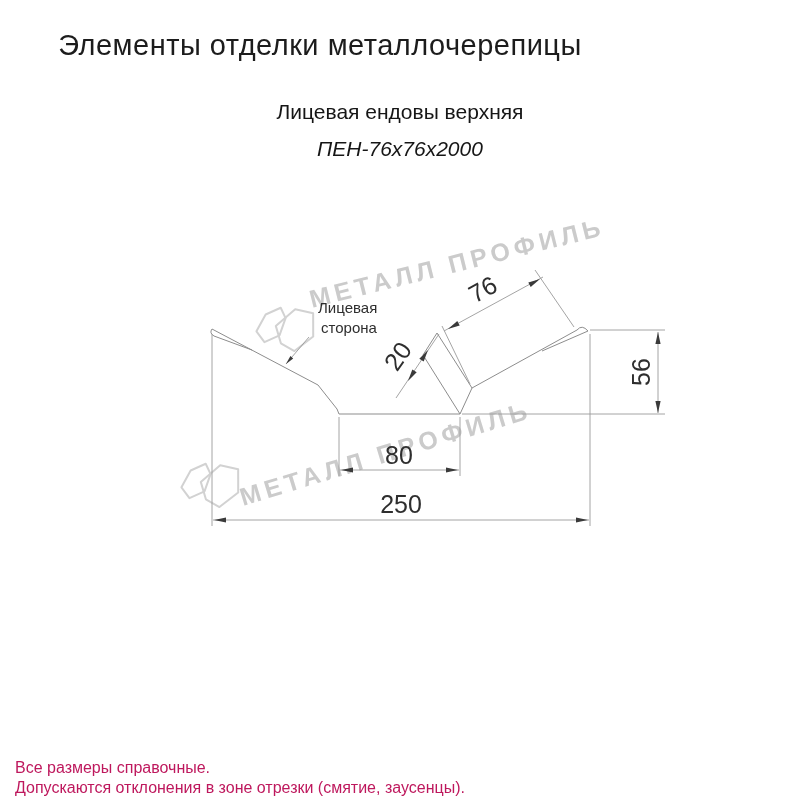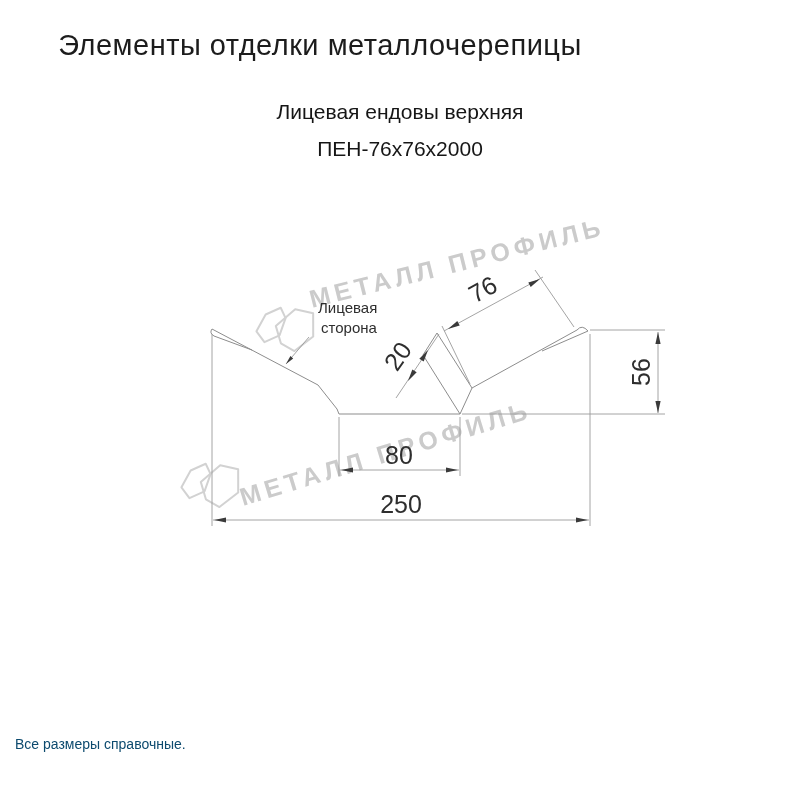--- a/index.html
+++ b/index.html
@@ -10,26 +10,26 @@
   .page-title{
     position:absolute;top:29px;left:0;width:640px;text-align:center;
     font-size:29px;color:#1c1c1c;letter-spacing:0.5px;
   }
   .product-name{
     position:absolute;top:100px;left:0;width:800px;text-align:center;
     font-size:21px;color:#161616;
   }
   .product-code{
     position:absolute;top:137px;left:0;width:800px;text-align:center;
-    font-size:21px;color:#161616;
+    font-size:21px;color:#161616;font-style:italic;
   }
   .drawing-svg{position:absolute;left:0;top:0;}
   .footer-notes{
-    position:absolute;left:15px;top:734px;width:600px;
-    font-size:14px;line-height:20px;color:#0c4a6e;
+    position:absolute;left:15px;top:758px;width:600px;
+    font-size:16px;line-height:20px;color:#be185d;
   }
   .outline{stroke:#8d8d8d;stroke-width:1;fill:none;}
   .dimline{stroke:#9a9a9a;stroke-width:0.9;fill:none;}
   .arrow{fill:#3a3a3a;stroke:none;}
   .dimtext{font-size:25px;fill:#2e2e2e;}
   .labeltext{font-size:15px;fill:#2e2e2e;}
   .wm-text{font-size:25px;font-weight:bold;fill:#cbcbcb;letter-spacing:4.5px;}
   .wm-logo{stroke:#d2d2d2;stroke-width:2;fill:none;stroke-linejoin:round;}
 </style>
 </head>
@@ -101,13 +101,14 @@
   <g>
     <path class="dimline" d="M 309,337 L 286,364"></path>
     <polygon class="arrow" points="286,364 293.2,358.4 290.4,356"></polygon>
     <text class="labeltext" x="318" y="313">Лицевая</text>
     <text class="labeltext" x="321" y="333">сторона</text>
   </g>
 </svg>
 
 <div class="footer-notes">
   <div>Все размеры справочные.</div>
+  <div>Допускаются отклонения в зоне отрезки (смятие, заусенцы).</div>
 </div>
 
 </body></html>

